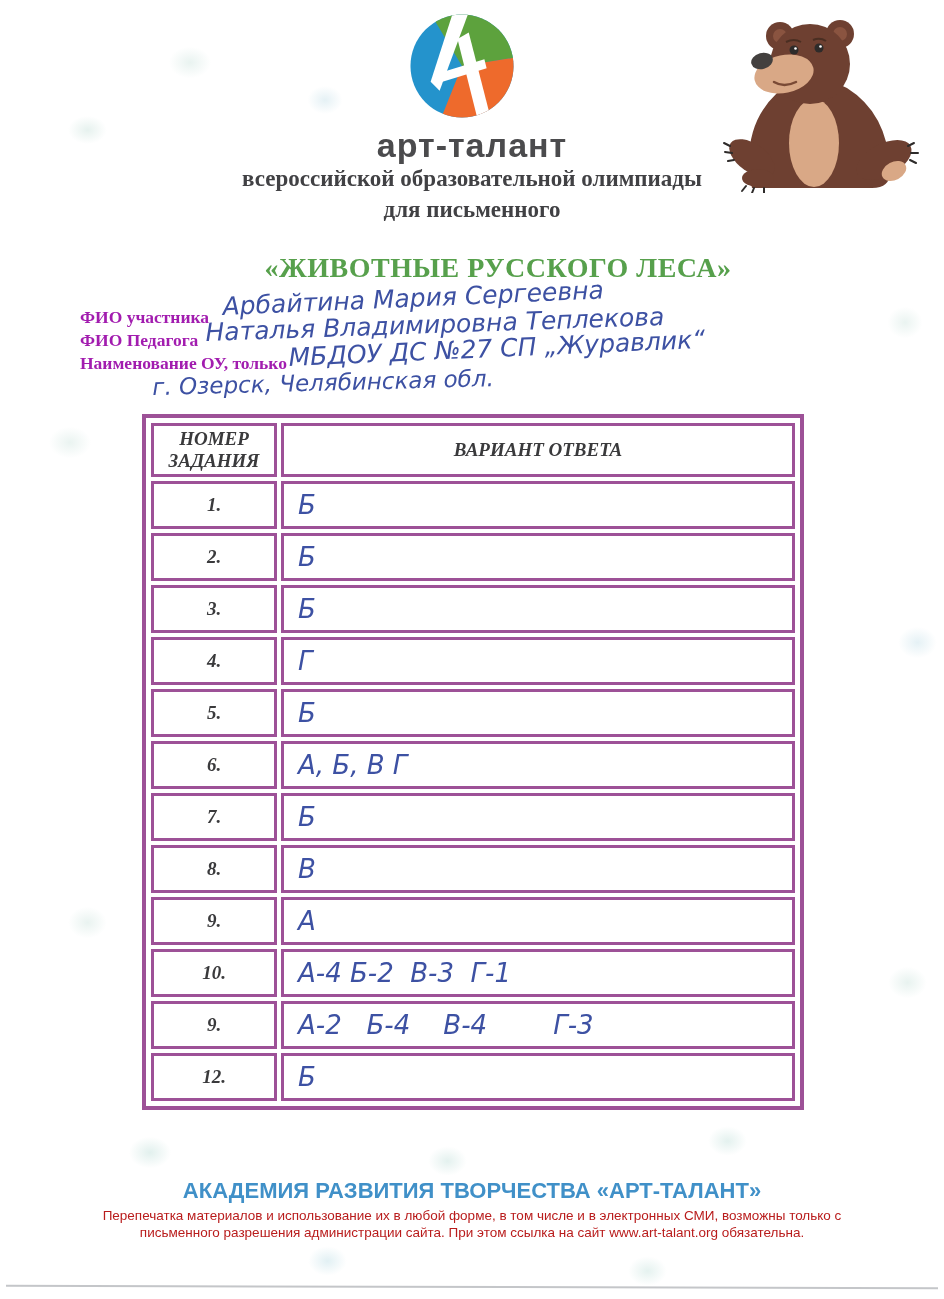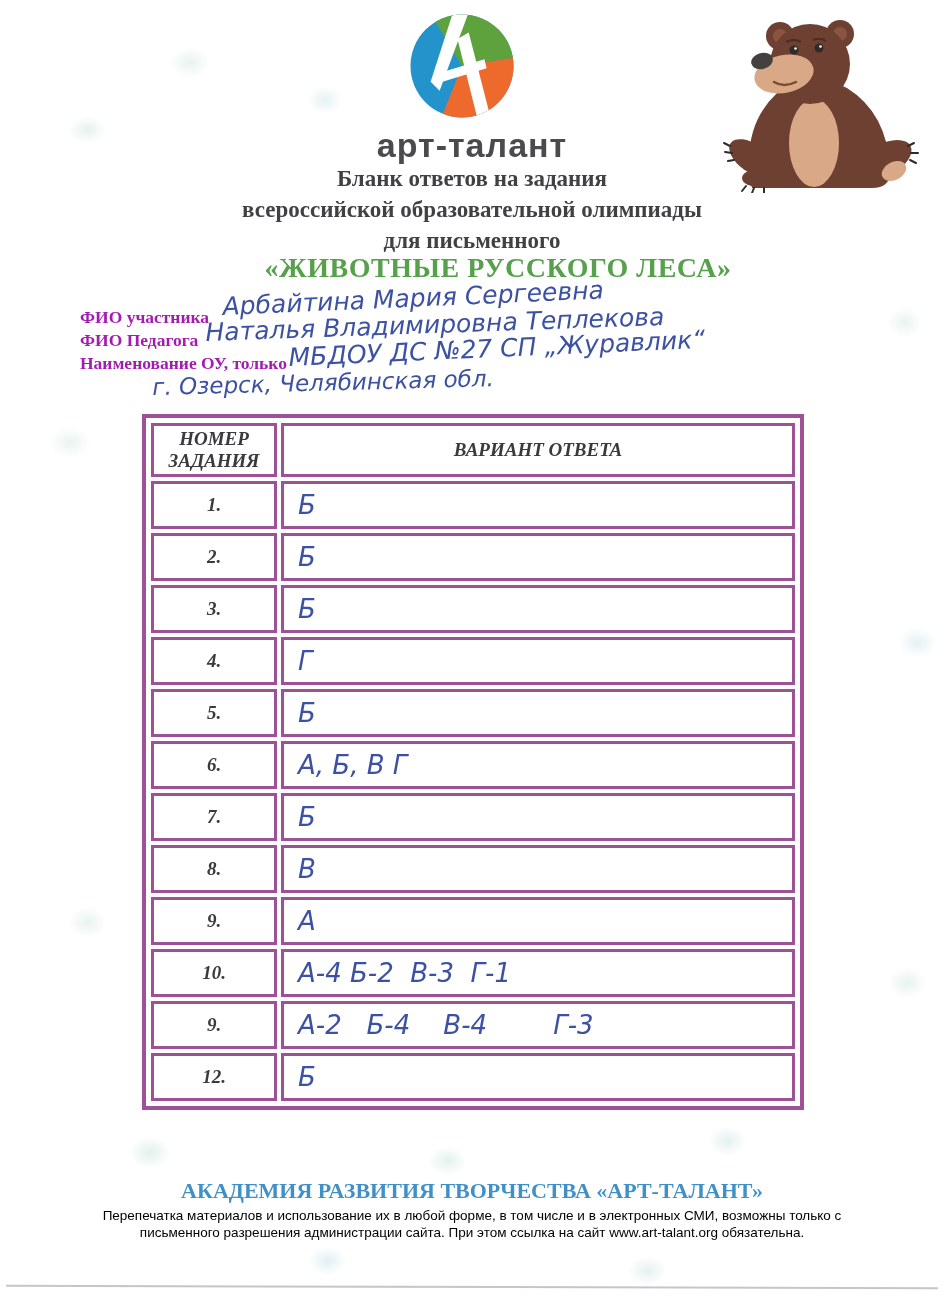--- a/index.html
+++ b/index.html
@@ -61,23 +61,23 @@
   table.answers{width:100%;border-collapse:separate;border-spacing:4px;}
   table.answers td{border:3px solid #9d5197;background:#fff;vertical-align:middle;}
   td.hcell{height:46px;text-align:center;font-size:19px;font-weight:bold;font-style:italic;color:#3a3a3c;line-height:22px;}
   td.numcol{width:118px;}
   td.num{height:40px;text-align:center;font-size:19px;font-weight:bold;font-style:italic;color:#3a3a3c;}
   td.ans{padding-left:14px;font-family:"DejaVu Sans", sans-serif;font-style:italic;
          font-size:26px;color:#3d51a3;white-space:pre;}
 
   
   .academy{left:0;top:1178px;width:944px;text-align:center;
-    font-family:Liberation Serif, serif;font-size:22px;font-weight:bold;color:#4090c8;}
+    font-family:Liberation Sans, sans-serif;font-size:22px;font-weight:bold;color:#4090c8;}
   .copyright{left:92px;top:1207px;width:760px;text-align:center;
-    font-family:"Liberation Sans", sans-serif;font-size:13.5px;color:#000000;line-height:17px;}
+    font-family:"Liberation Sans", sans-serif;font-size:13.5px;color:#b91c1c;line-height:17px;}
   .bottom-line{left:6px;top:1286px;width:932px;border-top:2px solid #c4c6c9;transform:rotate(.15deg);}
 </style>
 </head>
 <body>
 
 <div class="abs logo">
   <svg width="112" height="112" viewBox="0 0 100 100">
     <defs>
       <clipPath id="c">
           <circle cx="50" cy="50" r="46"></circle>
@@ -134,21 +134,20 @@
         <path d="M189 145 l7 0"></path>
         <path d="M188 152 l6 3"></path>
       <path d="M24 178 l-4 5"></path>
         <path d="M32 180 l-2 5"></path>
         <path d="M42 180 l0 5"></path>
     </g>
   </svg>
 </div>
 
 <div class="abs titles">
-  <div class="t">Бланк ответов на задания</div>
   <div class="t">всероссийской образовательной олимпиады</div>
   <div class="t">для письменного</div>
 </div>
 <div class="abs olymp">«ЖИВОТНЫЕ РУССКОГО ЛЕСА»</div>
 
 <div class="abs flabel lbl1">ФИО участника</div>
 <div class="abs flabel lbl2">ФИО Педагога</div>
 <div class="abs flabel lbl3">Наименование ОУ, только</div>
 
 <div class="abs hw hw1">Арбайтина Мария Сергеевна</div>

